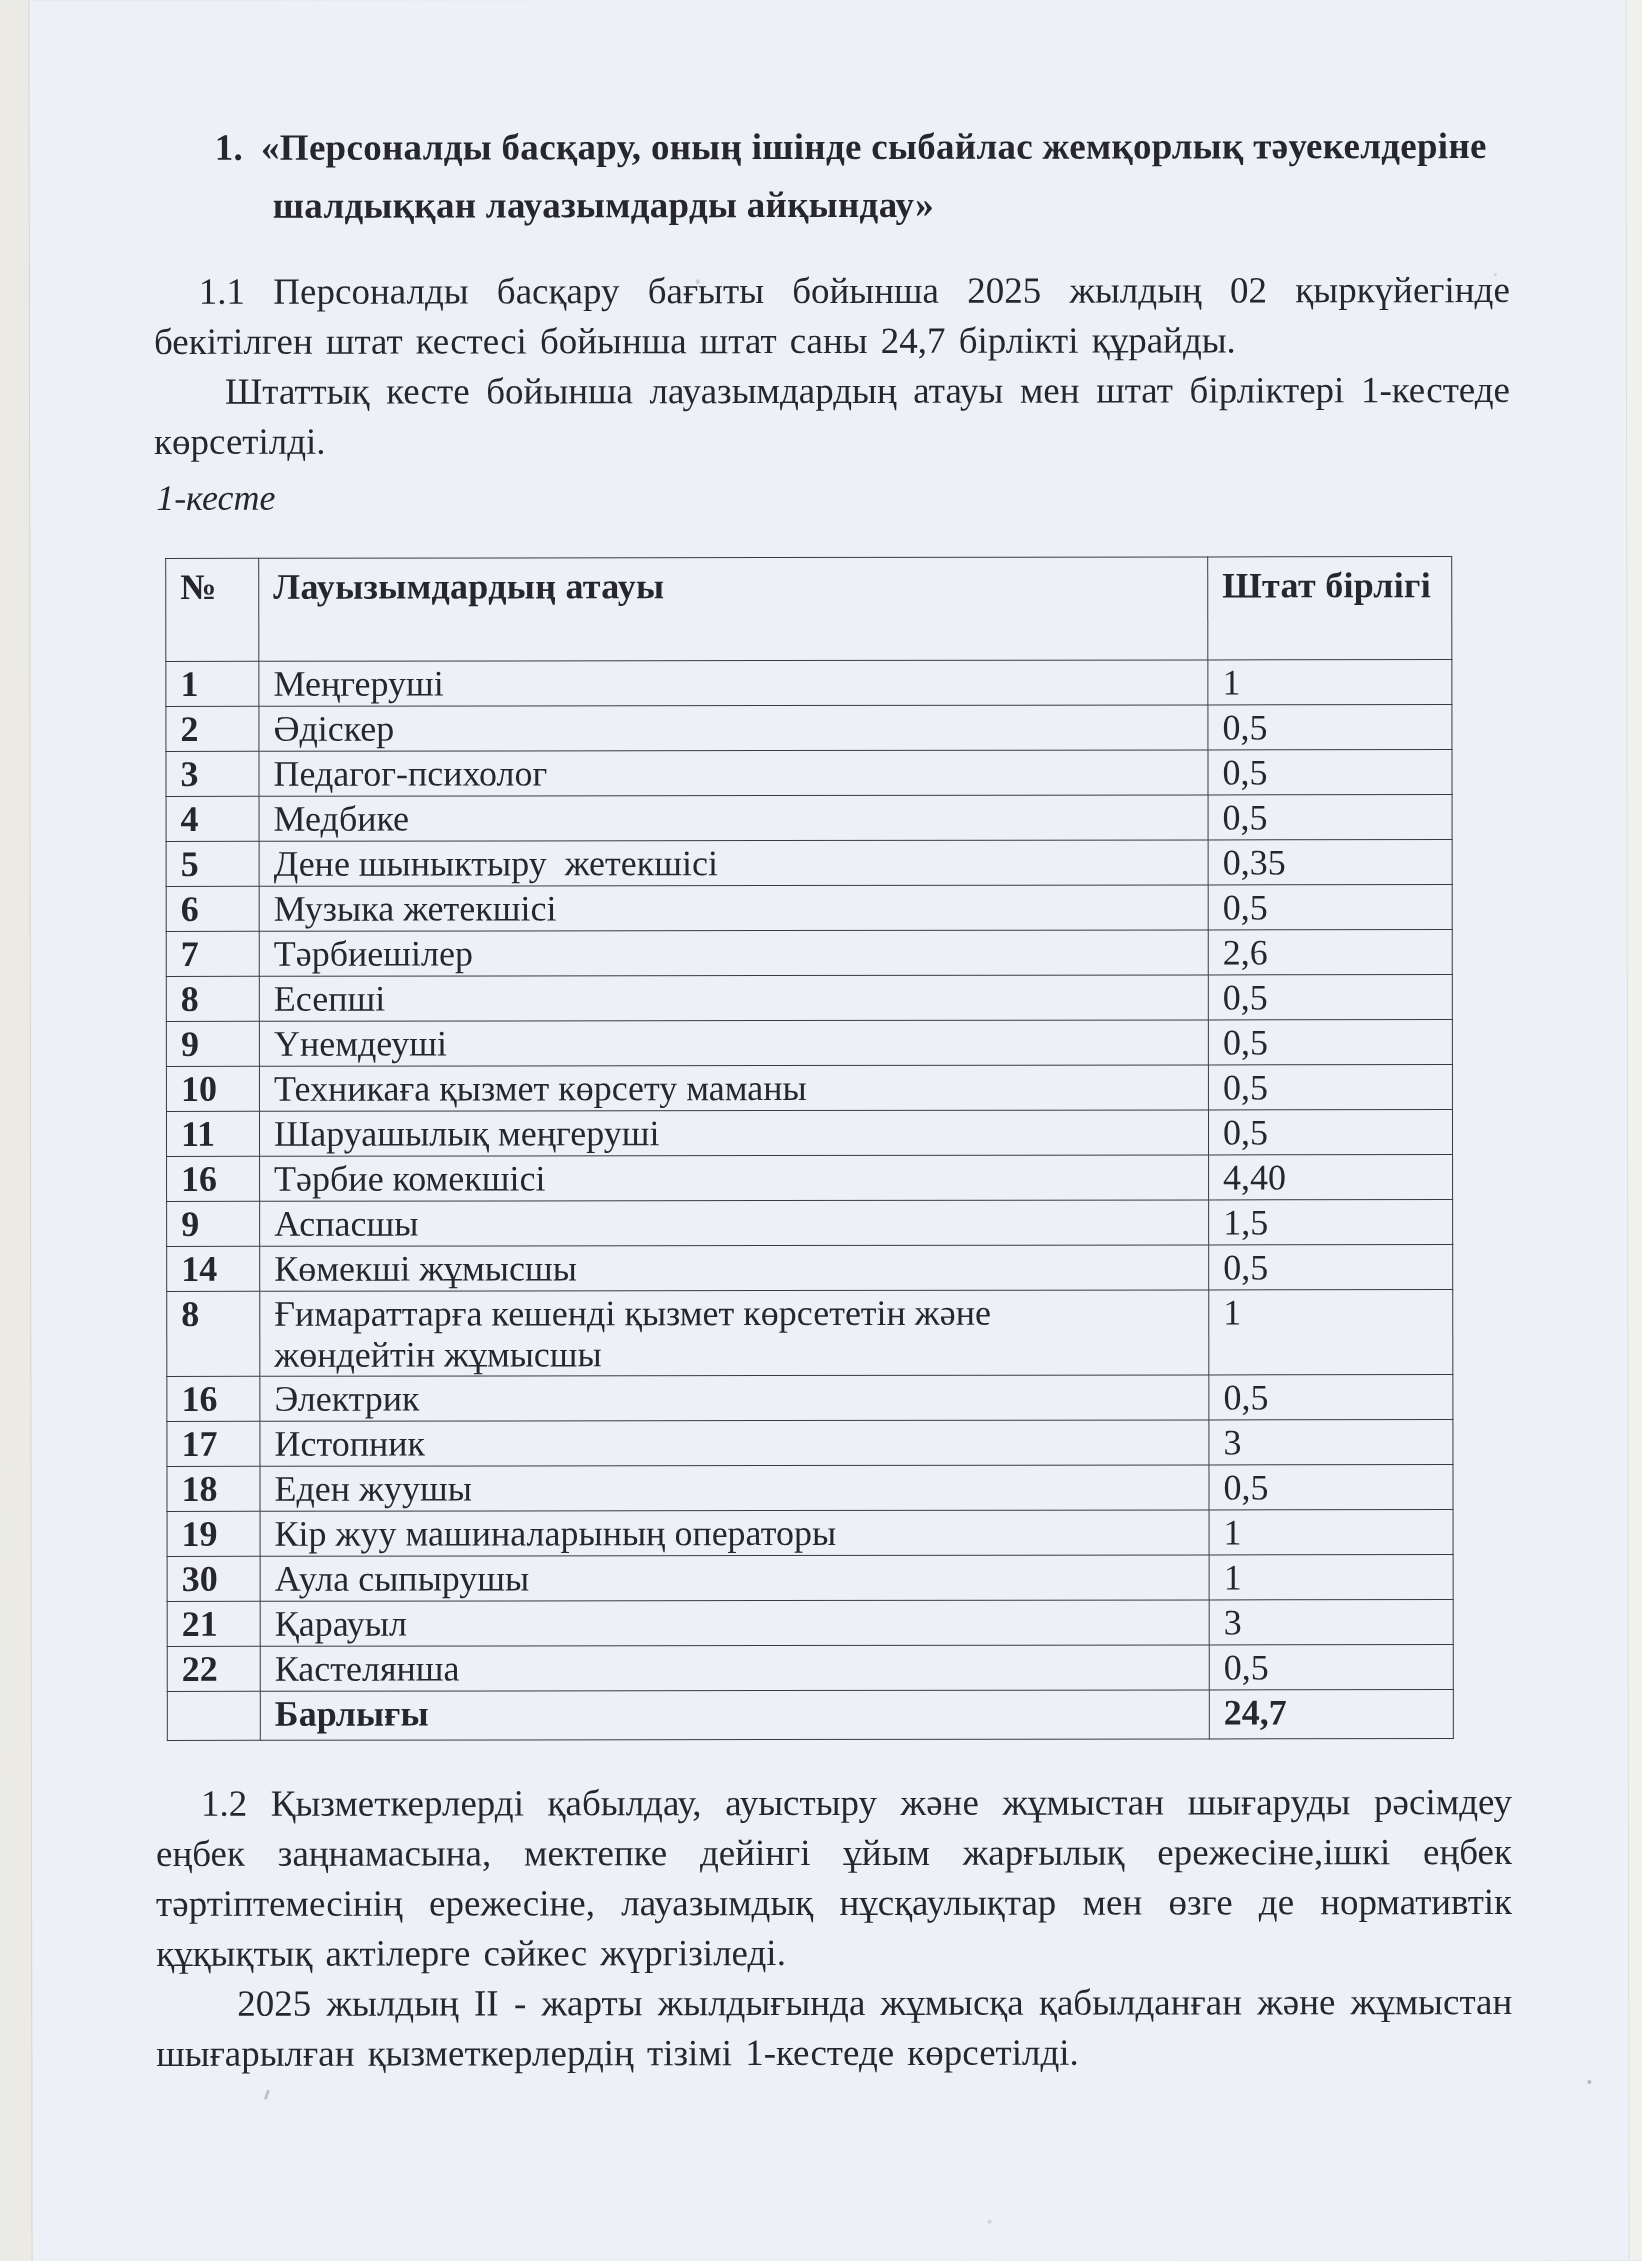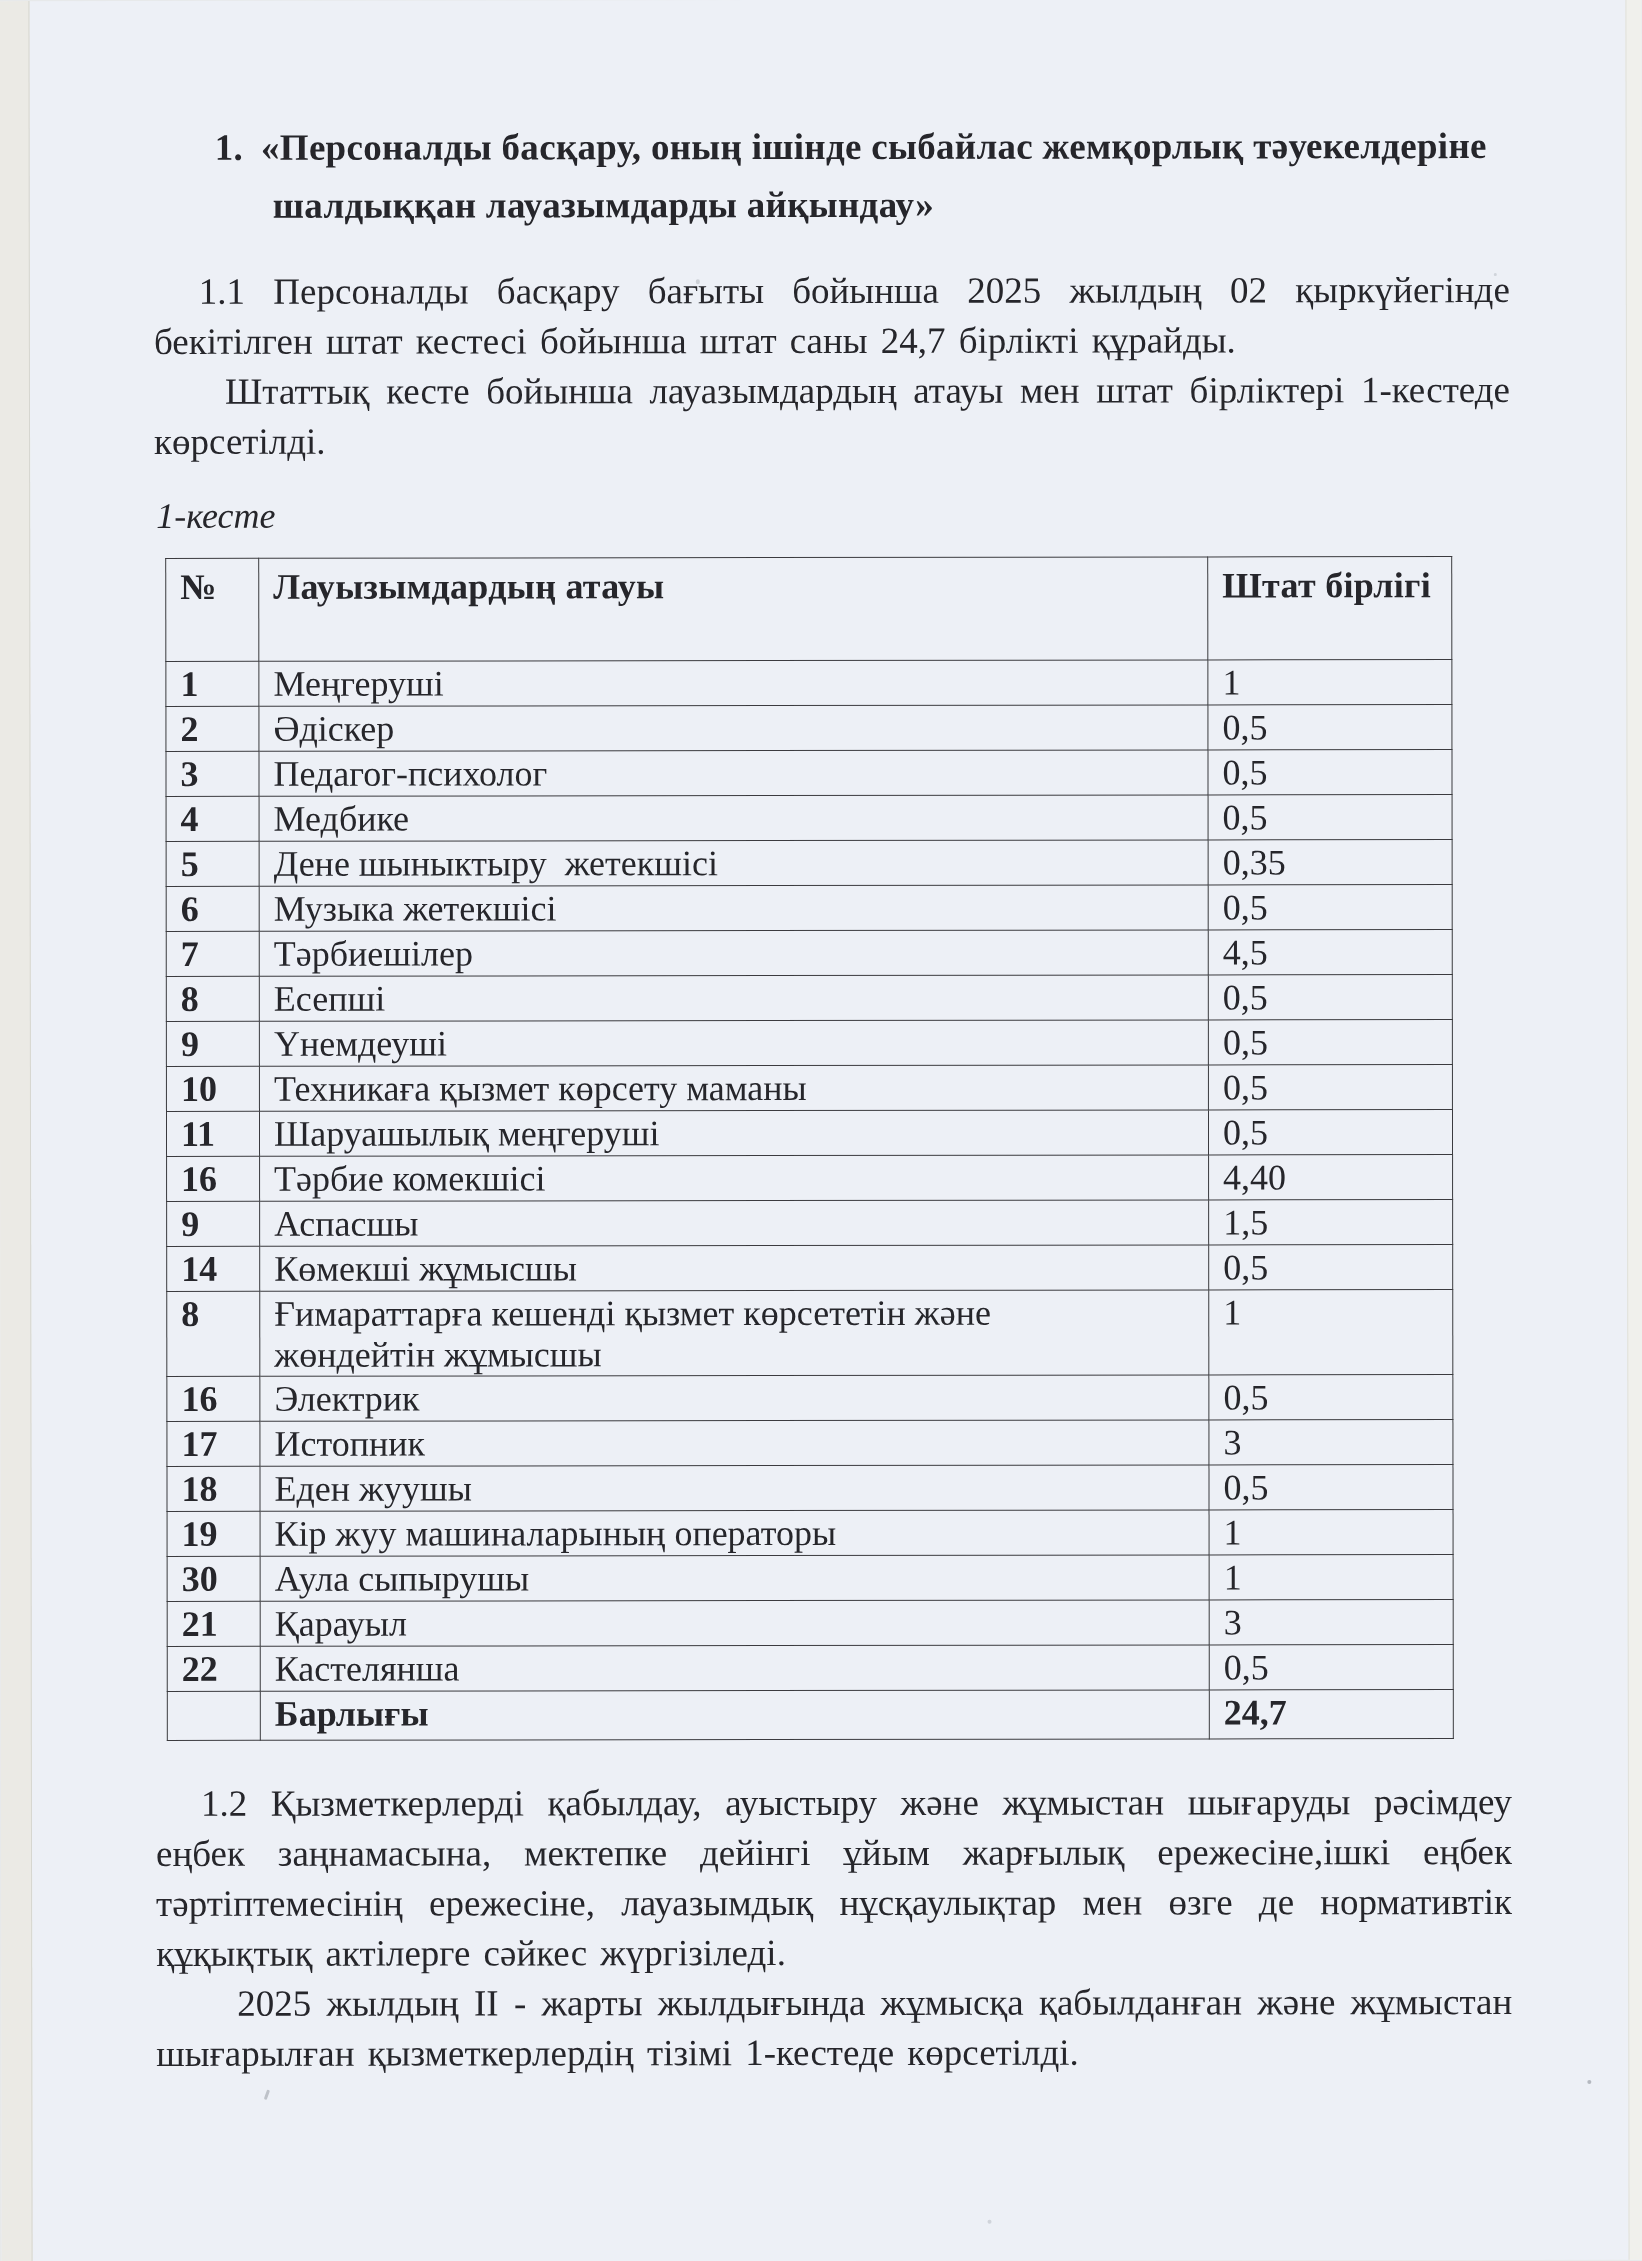--- a/index.html
+++ b/index.html
@@ -36,21 +36,21 @@
   .flow-top{top:266px;}
   .flow-bottom{top:1778px;}
   .para{
     font-size:37px;line-height:50px;text-align:justify;
     margin:0;word-spacing:3.9px;
   }
   .indent-a{text-indent:45px;}
   .indent-b{text-indent:71px;}
   .indent-c{text-indent:81px;}
   .table-caption{
-    position:absolute;left:157px;top:496px;
+    position:absolute;left:157px;top:478px;
     font-size:36px;line-height:39px;font-style:italic;
   }
   table.staff{
     position:absolute;left:166px;top:557px;
     width:1286px;
     border-collapse:collapse;
     table-layout:fixed;
     font-size:36px;
   }
   table.staff col.c-num{width:93px;}
@@ -137,21 +137,21 @@
       <td class="cell-unit">0,35</td>
     </tr>
         <tr>
       <td class="cell-num">6</td>
       <td class="cell-name">Музыка жетекшісі</td>
       <td class="cell-unit">0,5</td>
     </tr>
         <tr>
       <td class="cell-num">7</td>
       <td class="cell-name">Тәрбиешілер</td>
-      <td class="cell-unit">4,5</td>
+      <td class="cell-unit">2,6</td>
     </tr>
         <tr>
       <td class="cell-num">8</td>
       <td class="cell-name">Есепші</td>
       <td class="cell-unit">0,5</td>
     </tr>
         <tr>
       <td class="cell-num">9</td>
       <td class="cell-name">Үнемдеуші</td>
       <td class="cell-unit">0,5</td>

